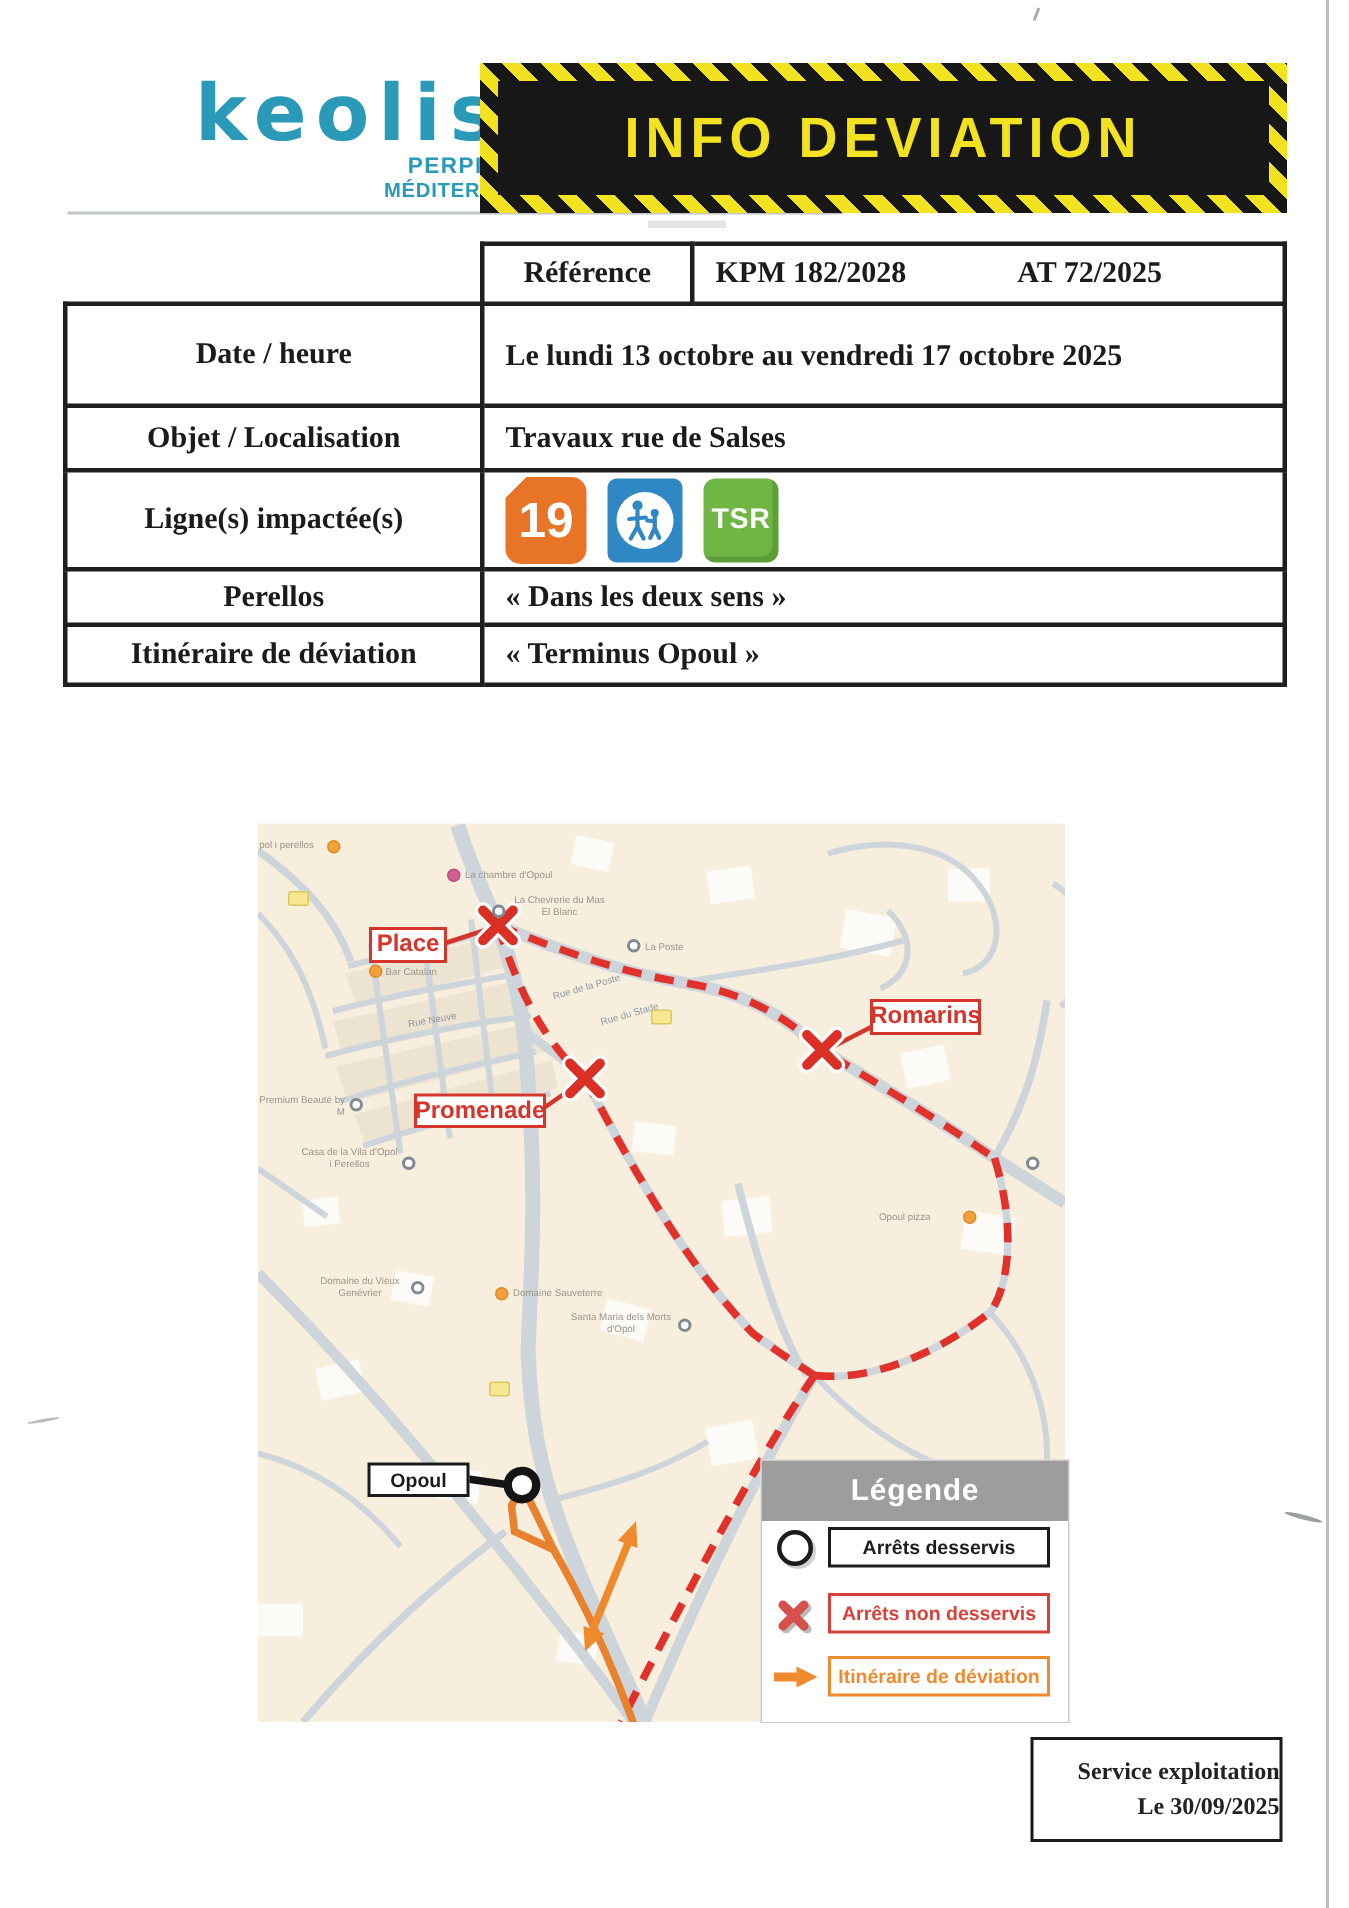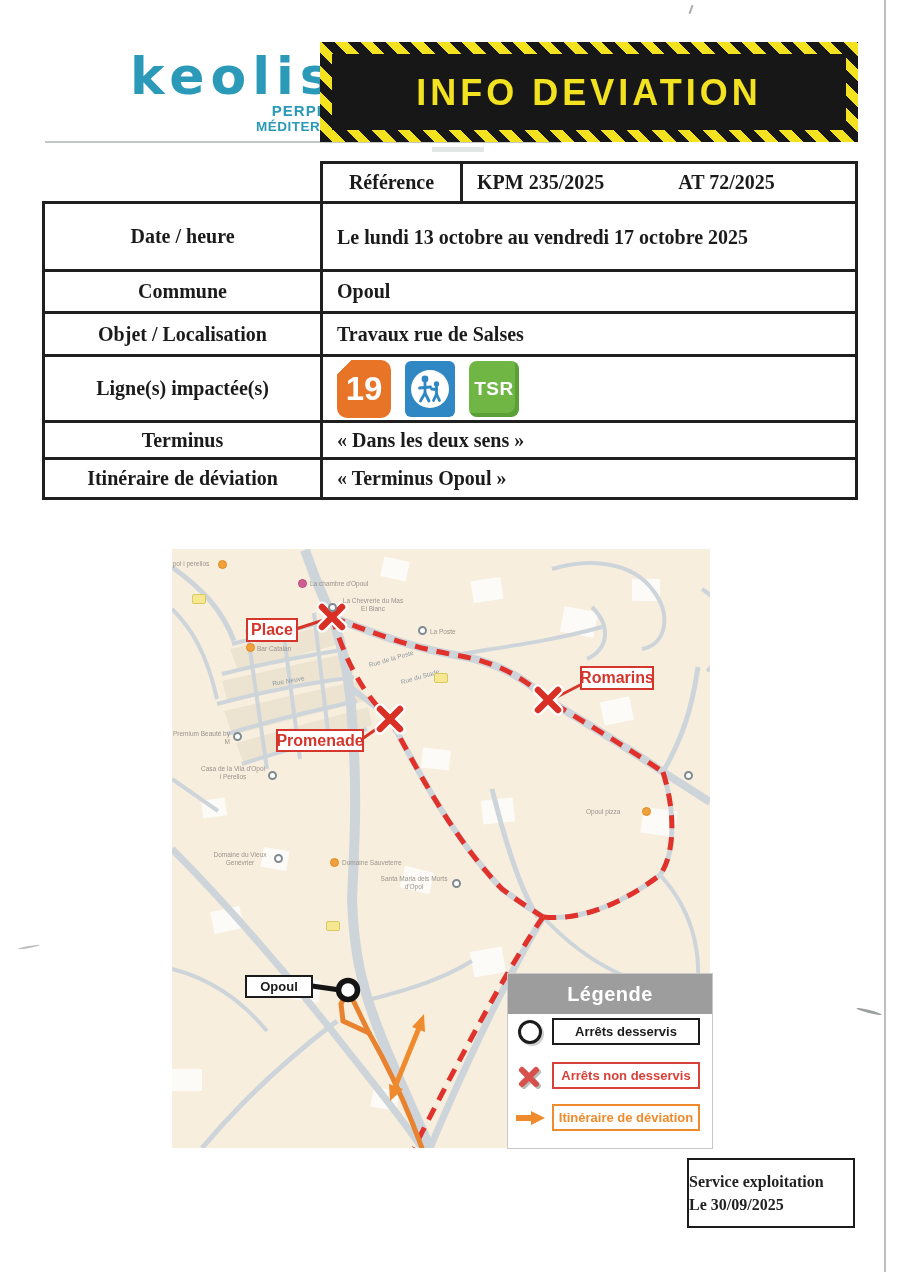--- a/index.html
+++ b/index.html
@@ -101,21 +101,21 @@
   }
   .legend-box.black { border:2px solid #1c1c1c; color:#1c1c1c; }
   .legend-box.red { border:2px solid #d8413a; color:#d8413a; }
   .legend-box.orange { border:2px solid #ef8b2d; color:#ef8b2d; }
   .circle-icon { width:24px; height:24px; border-radius:50%; border:3px solid #1c1c1c; background:#fff; box-shadow:2px 2px 0 rgba(120,120,120,0.35); }
 
   
   .footer-box {
     position:absolute; left:687px; top:1158px; width:168px; height:70px;
     border:2px solid #1b1b1b; background:#fff; z-index:1;
-    display:flex; flex-direction:column; align-items:flex-start; justify-content:center;
+    display:flex; flex-direction:column; align-items:flex-end; justify-content:center;
     font-family:"Liberation Serif", serif; font-weight:bold; font-size:16px; color:#222;
     line-height:1.45; text-align:center;
   }
 
   
   .scan-edge { position:absolute; left:884px; top:0; width:2px; height:1272px; background:#bcc0bd; z-index:6; }
   .scan-leaf { position:absolute; left:856px; top:1010px; width:26px; height:3px; background:#9aa09c; border-radius:50%; transform:rotate(14deg); z-index:7; }
   .scan-squiggle { position:absolute; left:18px; top:946px; width:22px; height:2px; background:#b9bdba; border-radius:50%; transform:rotate(-10deg); z-index:7; }
   .scan-tick { position:absolute; left:690px; top:5px; width:2px; height:9px; background:#a9ada9; transform:rotate(20deg); z-index:7; }
 </style>
@@ -145,30 +145,26 @@
     <colgroup>
         <col style="width:278px">
         <col style="width:140px">
         <col>
       </colgroup>
     <tbody>
         <tr style="height:40px">
       <td class="spacer"></td>
       <td class="lbl">Référence</td>
       <td class="val">
-        <span>KPM 235/2025</span><span class="ref-gap"></span><span>AT 72/2025</span>
+        <span>KPM 182/2028</span><span class="ref-gap"></span><span>AT 72/2025</span>
       </td>
     </tr>
     <tr style="height:68px">
       <td class="lbl">Date / heure</td>
       <td class="val red-text" colspan="2">Le lundi 13 octobre au vendredi 17 octobre 2025</td>
-    </tr>
-    <tr style="height:42px">
-      <td class="lbl">Commune</td>
-      <td class="val" colspan="2">Opoul</td>
     </tr>
     <tr style="height:43px">
       <td class="lbl">Objet / Localisation</td>
       <td class="val" colspan="2">Travaux rue de Salses</td>
     </tr>
     <tr style="height:66px">
       <td class="lbl">Ligne(s) impactée(s)</td>
       <td class="val" colspan="2">
         <div class="badges">
           <div class="badge badge-19">19</div>
@@ -185,21 +181,21 @@
                 <path d="M26.5,28 L31.5,28.5" fill="none"></path>
                 <path d="M31.5,33 L28.5,39.5 M31.5,33 L34.5,39.5" fill="none"></path>
               </g>
             </svg>
           </div>
           <div class="badge badge-tsr">TSR</div>
         </div>
       </td>
     </tr>
     <tr style="height:37px">
-      <td class="lbl">Terminus</td>
+      <td class="lbl">Perellos</td>
       <td class="val" colspan="2">« Dans les deux sens »</td>
     </tr>
     <tr style="height:40px">
       <td class="lbl">Itinéraire de déviation</td>
       <td class="val" colspan="2">« Terminus Opoul »</td>
     </tr>
   </tbody>
     </table>
 
   <div class="map">

